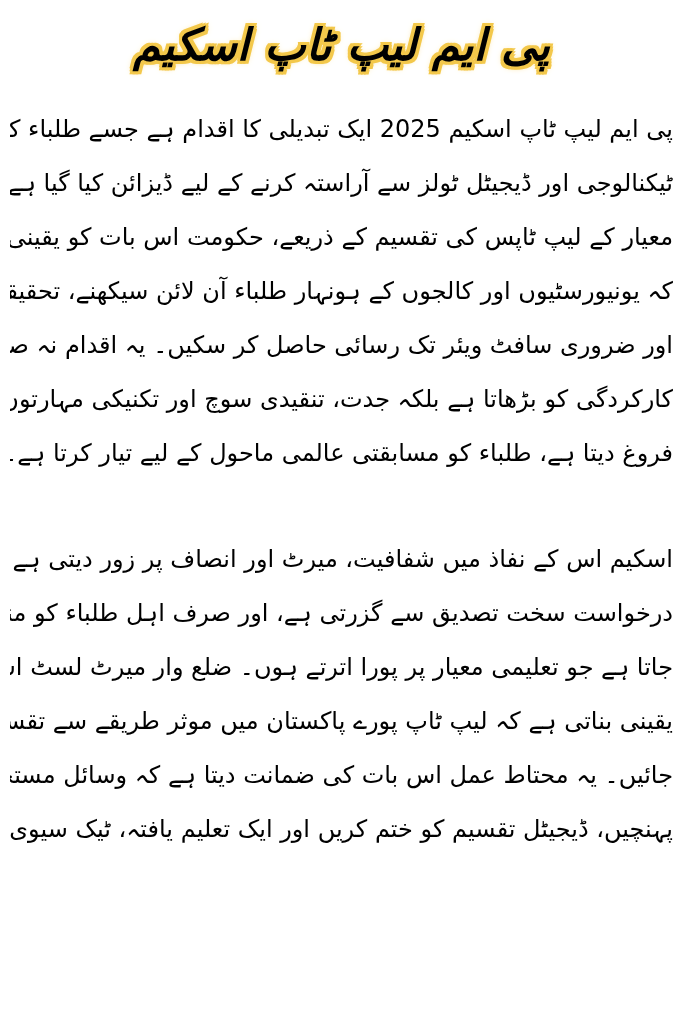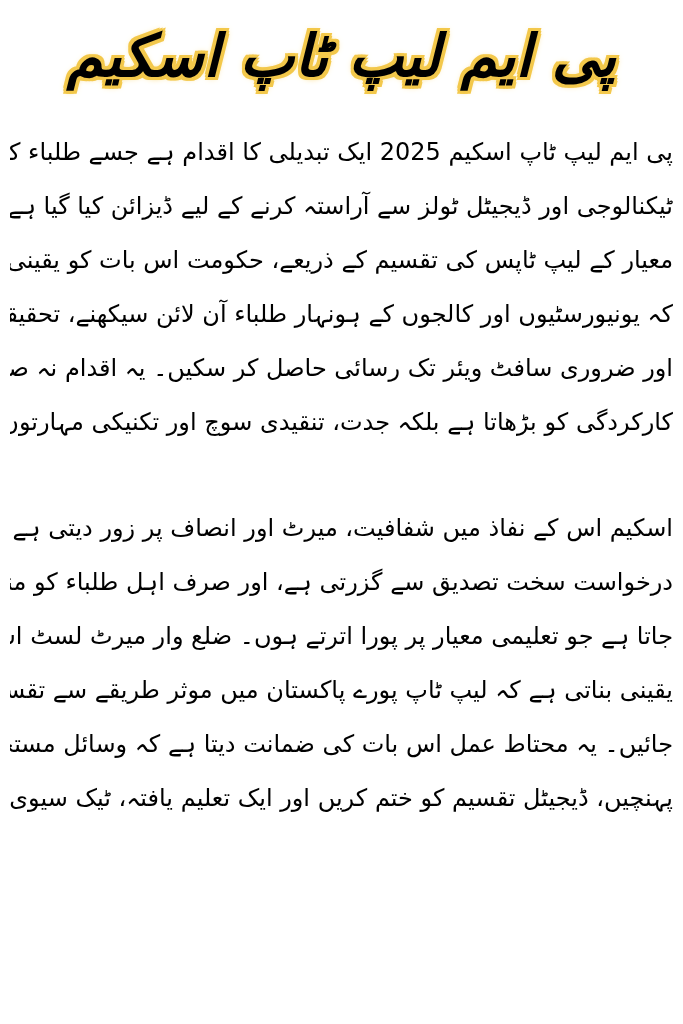--- a/index.html
+++ b/index.html
@@ -21,21 +21,21 @@
     background: var(--page-bg, #ffffff);
     direction: rtl;
     color: var(--text-color, #000000);
     font-family: "DejaVu Sans", sans-serif;
     padding: 4px 10px 0 10px;
     overflow: hidden;
   }
   .title {
     direction: rtl;
     text-align: center;
-    font-size: 58px;
+    font-size: 44px;
     font-weight: bold;
     font-style: italic;
     line-height: 1.6;
     margin: 6px 0 22px 0;
     color: var(--title-fill, #000000);
     
     text-shadow:
       -3px -3px 0 var(--title-outline, #f3c84b),
        3px -3px 0 var(--title-outline, #f3c84b),
       -3px  3px 0 var(--title-outline, #f3c84b),
@@ -74,20 +74,21 @@
 
   <h1 class="title">پی ایم لیپ ٹاپ اسکیم</h1>
 
   <section class="para">
     <p class="line">پی ایم لیپ ٹاپ اسکیم 2025 ایک تبدیلی کا اقدام ہے جسے طلباء کو جدید</p>
     <p class="line">ٹیکنالوجی اور ڈیجیٹل ٹولز سے آراستہ کرنے کے لیے ڈیزائن کیا گیا ہے۔ اعلیٰ</p>
     <p class="line">معیار کے لیپ ٹاپس کی تقسیم کے ذریعے، حکومت اس بات کو یقینی بناتی ہے</p>
     <p class="line">کہ یونیورسٹیوں اور کالجوں کے ہونہار طلباء آن لائن سیکھنے، تحقیقی وسائل</p>
     <p class="line">اور ضروری سافٹ ویئر تک رسائی حاصل کر سکیں۔ یہ اقدام نہ صرف تعلیمی</p>
     <p class="line">کارکردگی کو بڑھاتا ہے بلکہ جدت، تنقیدی سوچ اور تکنیکی مہارتوں کو بھی</p>
+    <p class="line last">فروغ دیتا ہے، طلباء کو مسابقتی عالمی ماحول کے لیے تیار کرتا ہے۔</p>
   </section>
 
   <section class="para">
     <p class="line">اسکیم اس کے نفاذ میں شفافیت، میرٹ اور انصاف پر زور دیتی ہے۔ ہر</p>
     <p class="line">درخواست سخت تصدیق سے گزرتی ہے، اور صرف اہل طلباء کو منتخب کیا</p>
     <p class="line">جاتا ہے جو تعلیمی معیار پر پورا اترتے ہوں۔ ضلع وار میرٹ لسٹ اس بات کو</p>
     <p class="line">یقینی بناتی ہے کہ لیپ ٹاپ پورے پاکستان میں موثر طریقے سے تقسیم کیے</p>
     <p class="line">جائیں۔ یہ محتاط عمل اس بات کی ضمانت دیتا ہے کہ وسائل مستحق طلباء تک</p>
     <p class="line">پہنچیں، ڈیجیٹل تقسیم کو ختم کریں اور ایک تعلیم یافتہ، ٹیک سیوی نسل کو</p>
   </section>

